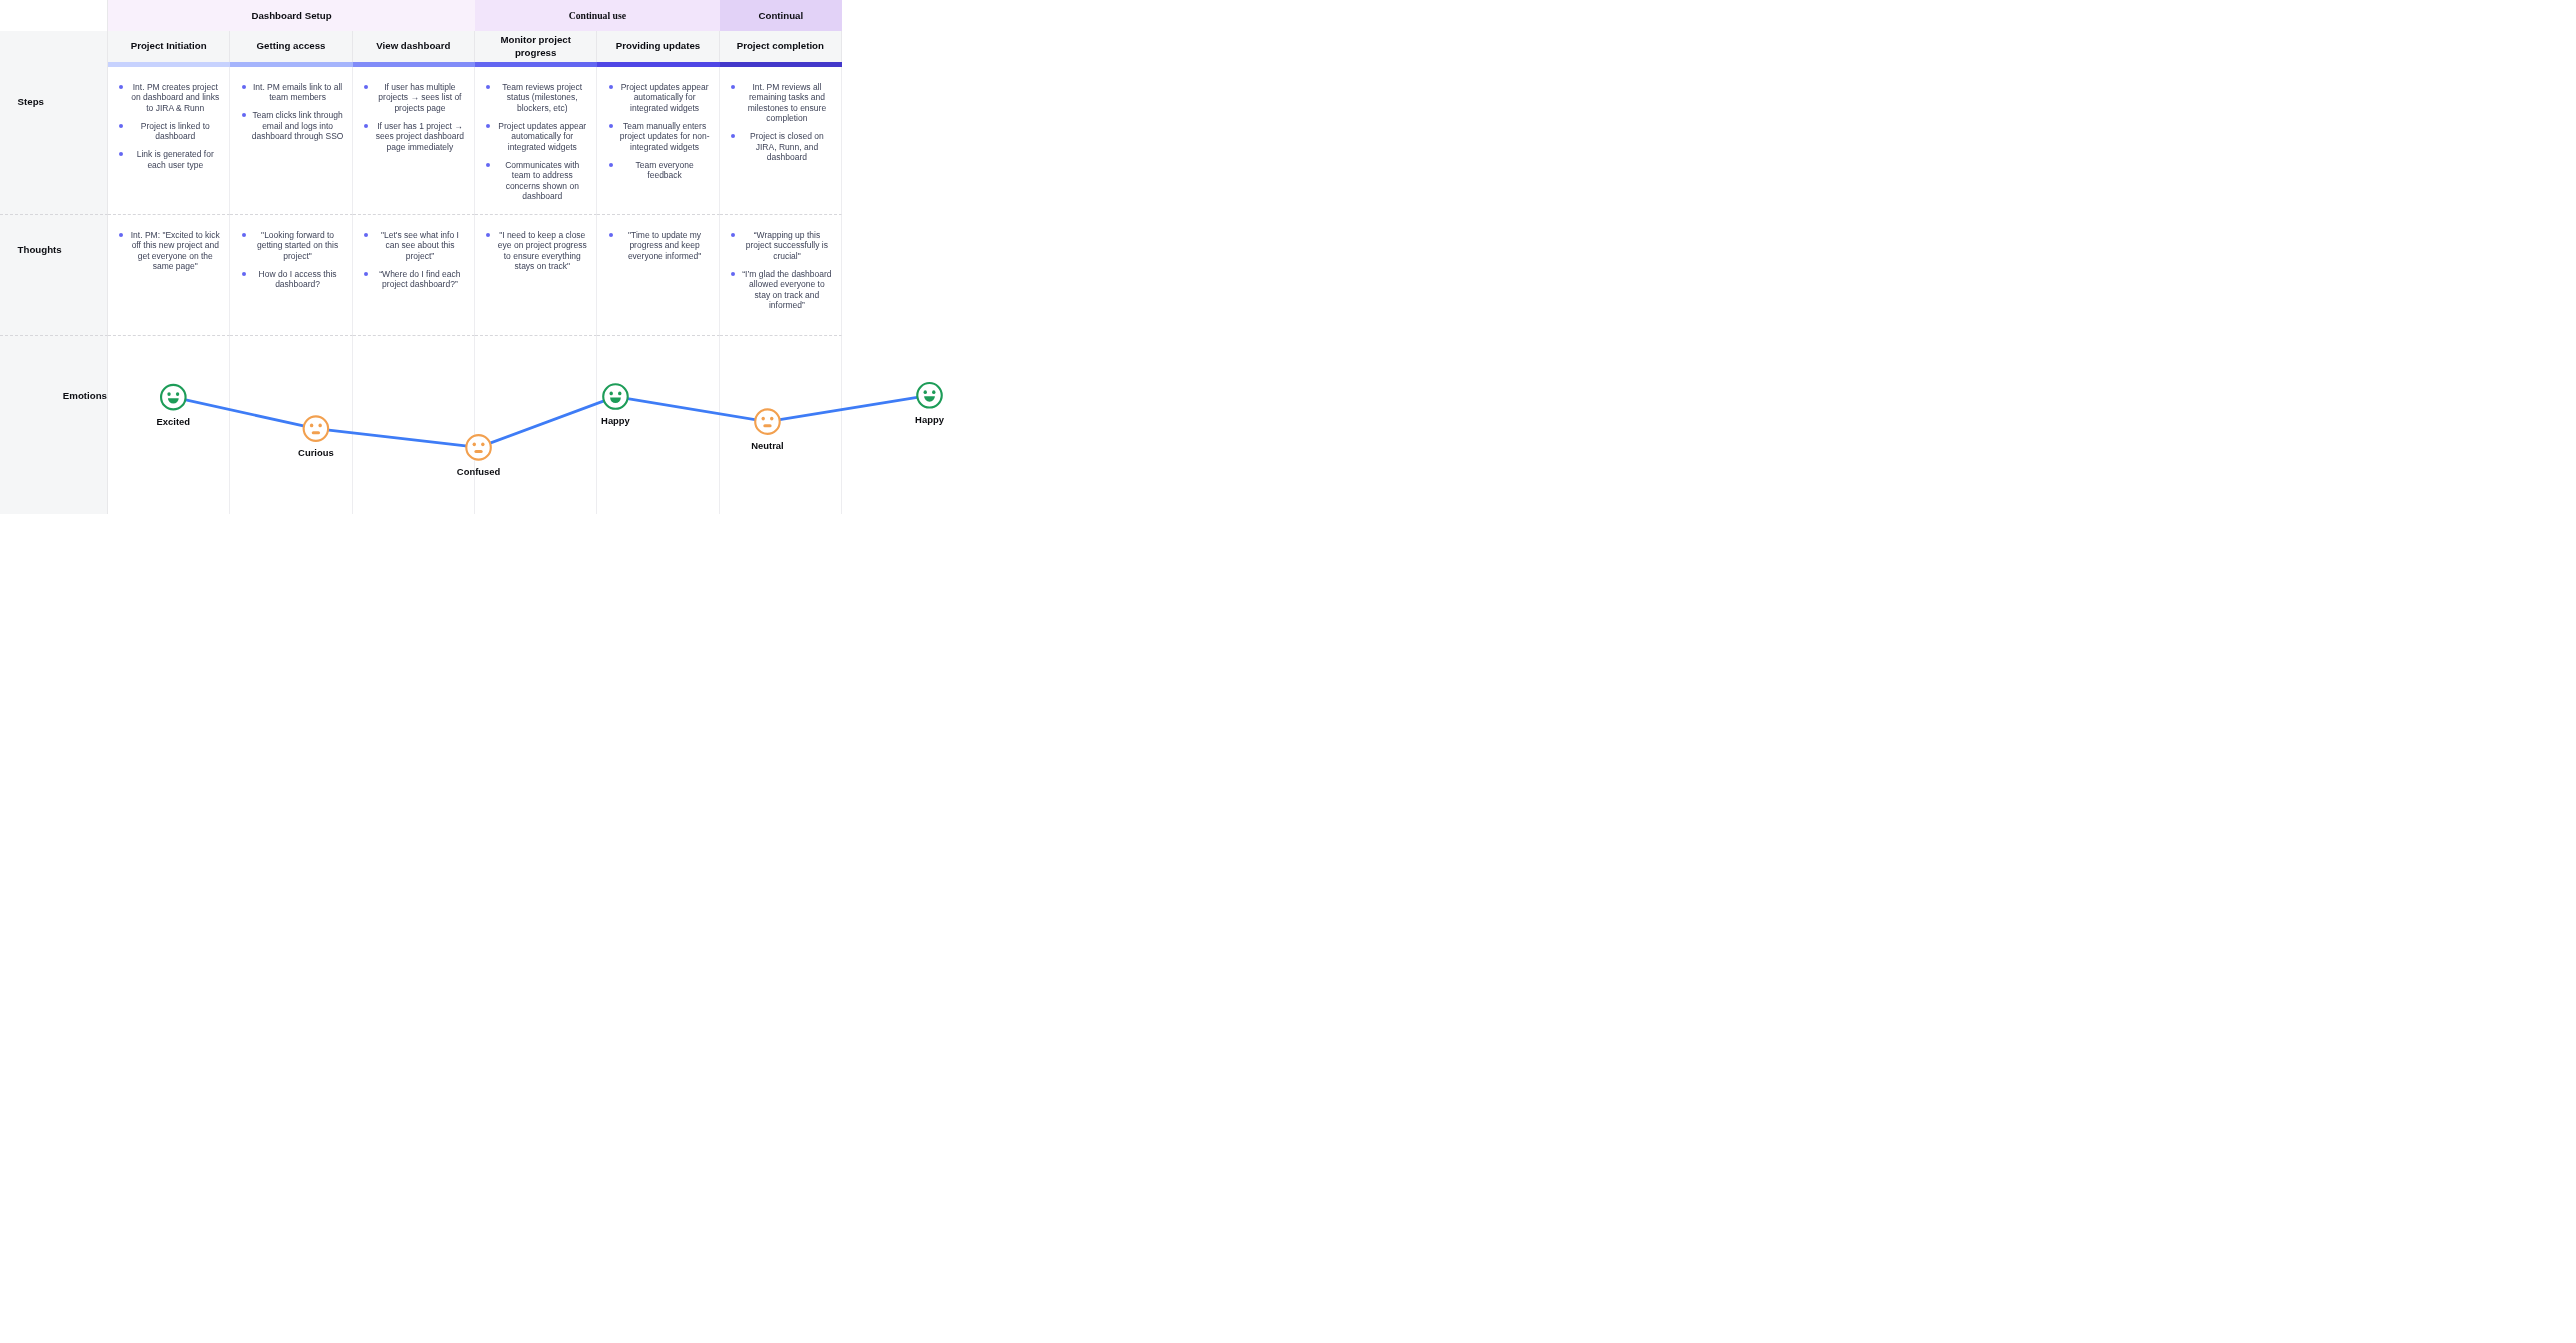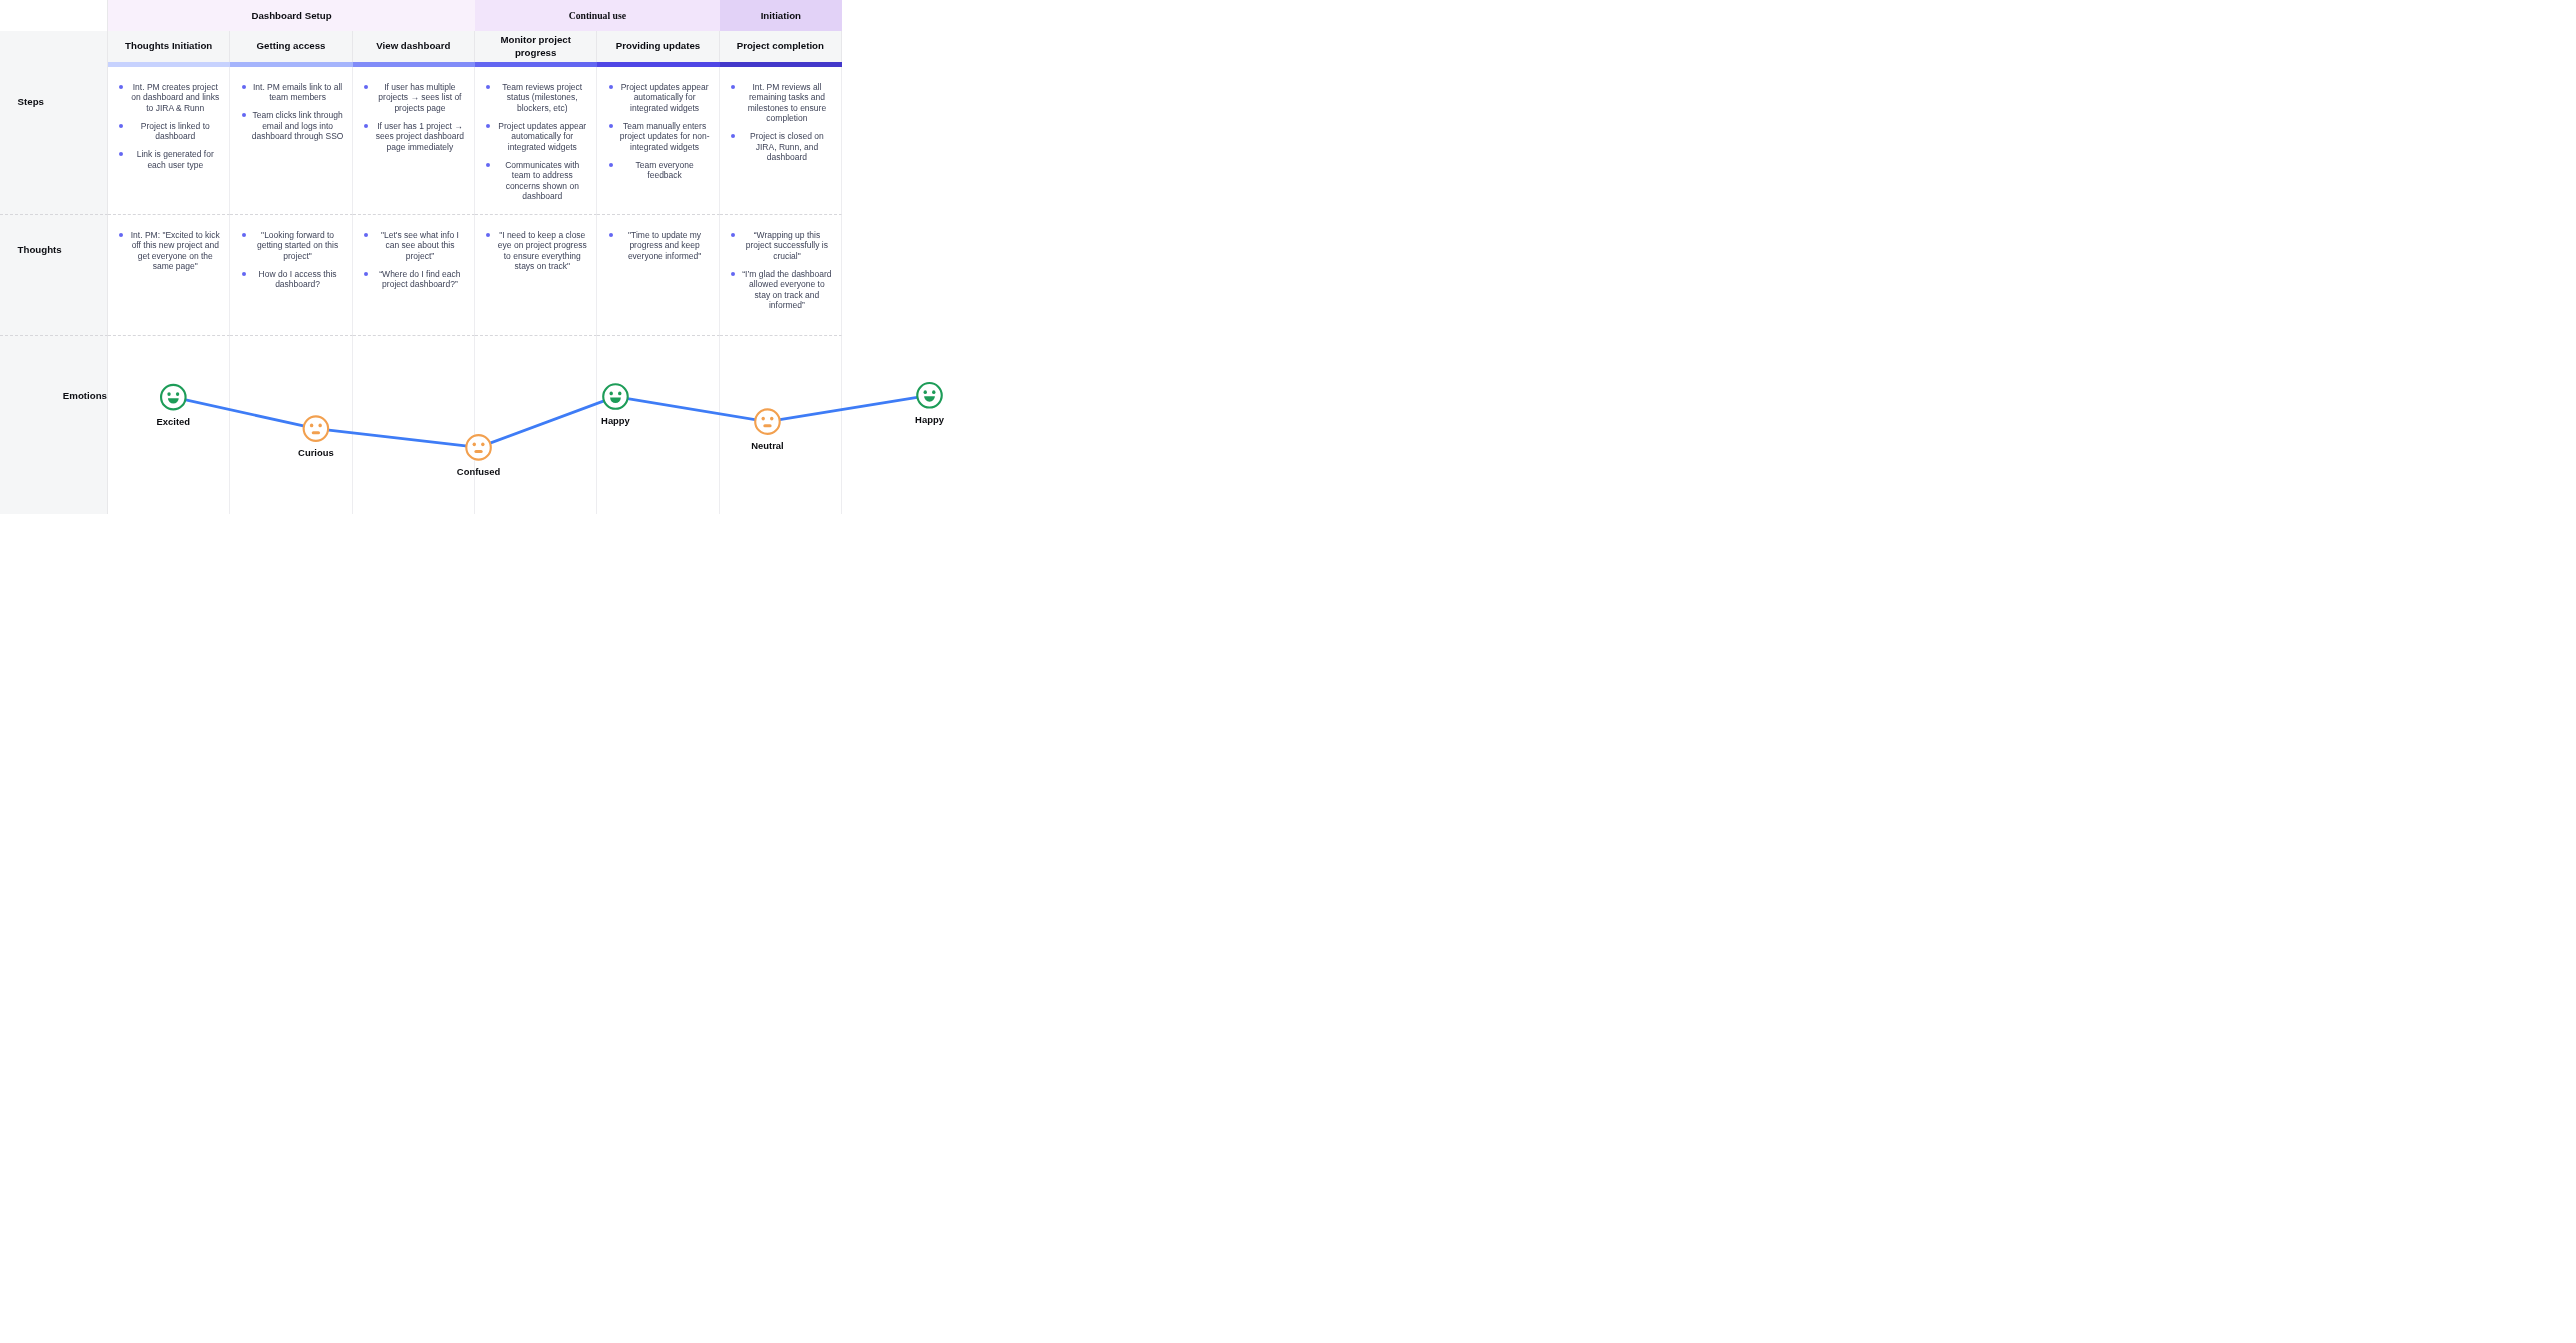--- a/index.html
+++ b/index.html
@@ -72,25 +72,25 @@
 <div class="canvas">
   <div class="grid" id="grid">
       <div class="lc r1"></div>
       <div class="phase" style="grid-column: span 3; background: rgb(249, 241, 252);">
         <span>Dashboard Setup</span>
       </div>
       <div class="phase" style="grid-column: span 2; background: rgb(242, 229, 251); font-family: Liberation Serif, serif;">
         <span>Continual use</span>
       </div>
       <div class="phase" style="grid-column: span 1; background: rgb(226, 210, 247);">
-        <span>Initiation</span>
+        <span>Continual</span>
       </div>
       <div class="lc"></div>
       <div class="stage">
-        <span>Thoughts Initiation</span>
+        <span>Project Initiation</span>
       </div>
       <div class="stage">
         <span>Getting access</span>
       </div>
       <div class="stage">
         <span>View dashboard</span>
       </div>
       <div class="stage">
         <span>Monitor project progress</span>
       </div>

